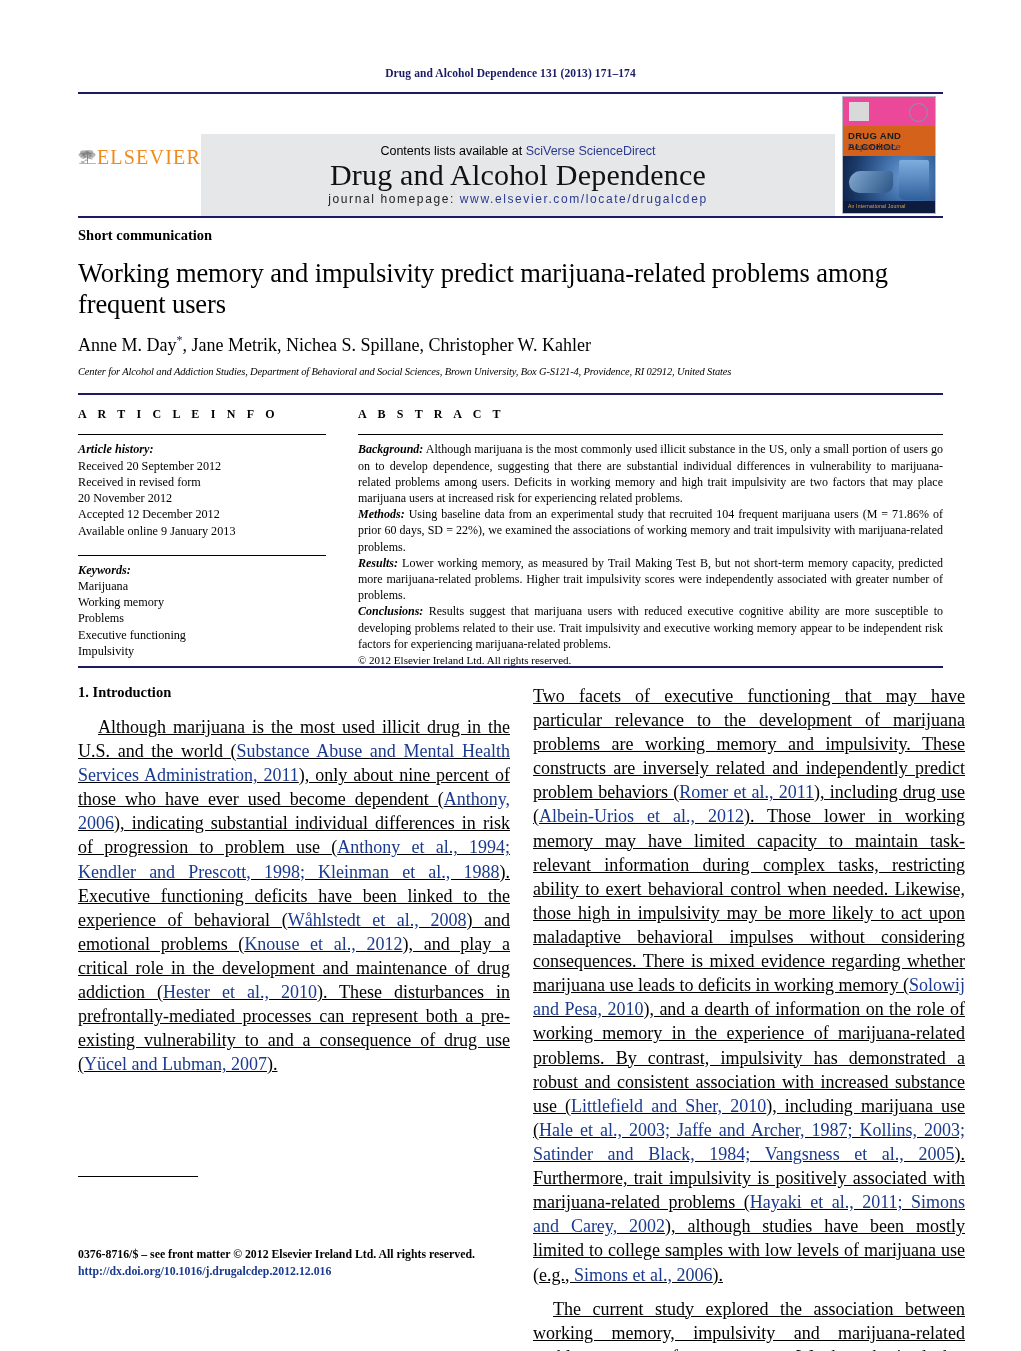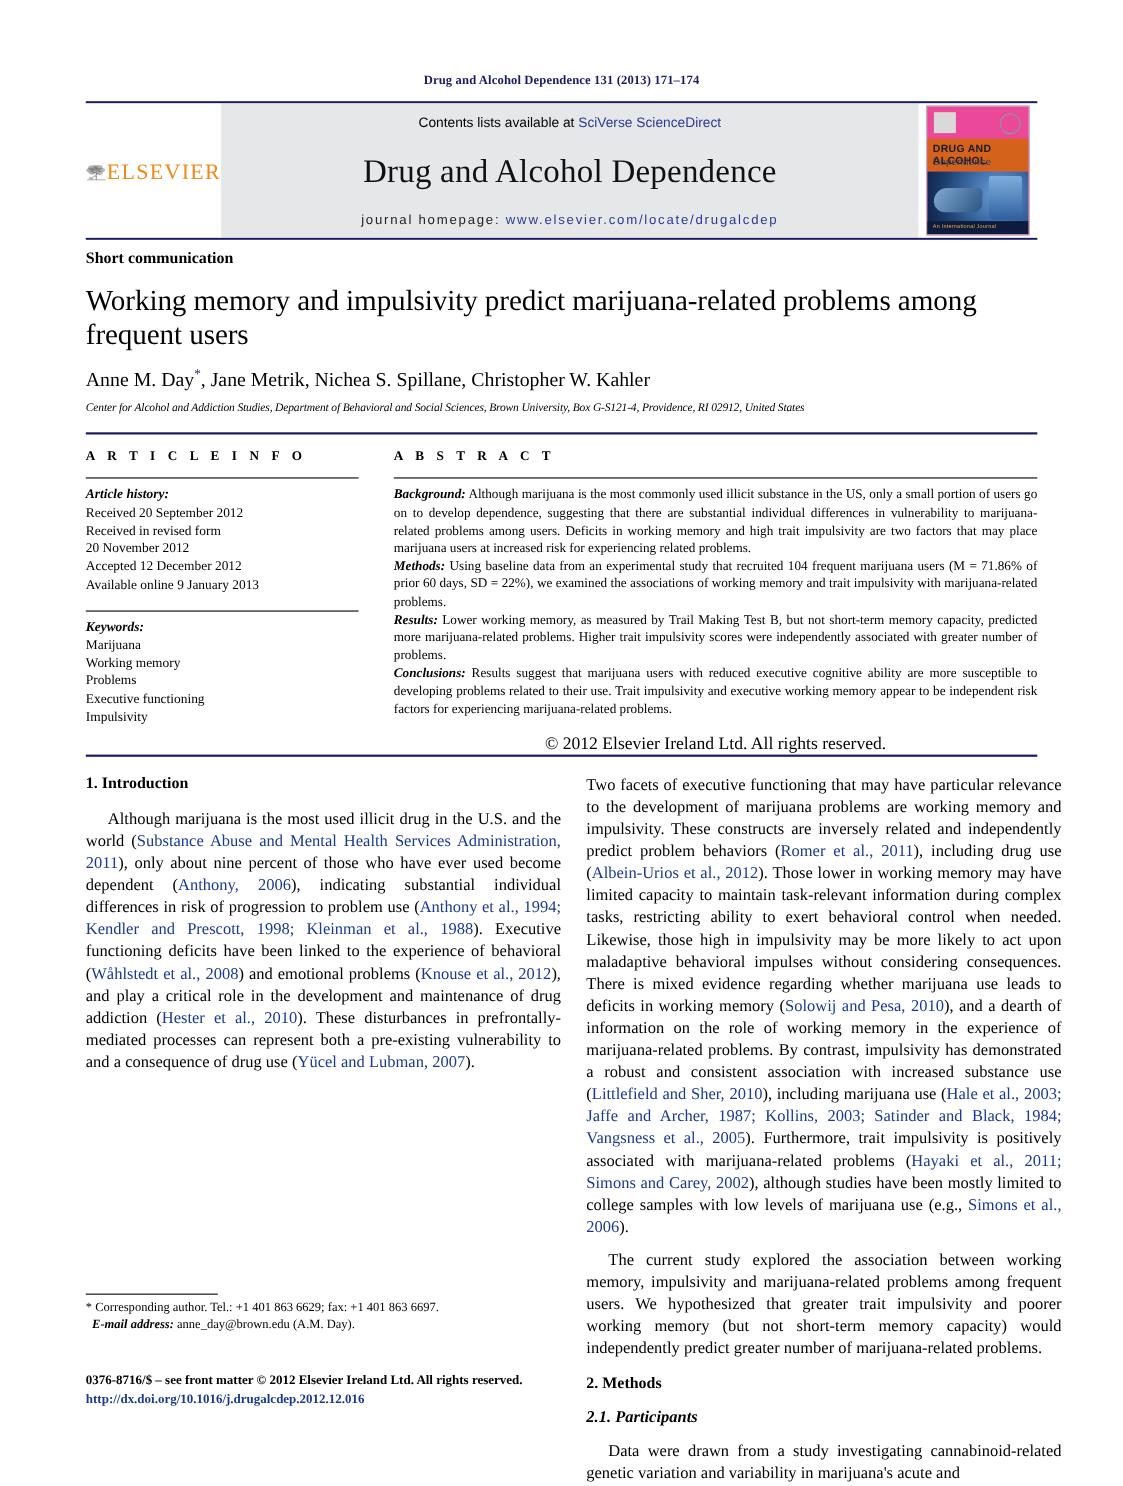--- a/index.html
+++ b/index.html
@@ -57,23 +57,24 @@
     letter-spacing: 1.2px;
     color: #f08a1c;
     margin-top: 1px;
     font-weight: normal;
   }
   .masthead-center {
     flex: 1 1 auto;
     background: #e6e7e9;
     display: flex;
     flex-direction: column;
-    justify-content: space-between;
+    justify-content: flex-start;
     align-items: center;
     padding: 10px 0 9px 0;
+    margin-top: 40px;
   }
   .contents-line {
     font-family: "Liberation Sans", sans-serif;
     font-size: 12.5px;
     color: #000;
   }
   .contents-line .sd {
     color: #2b3a8f;
   }
   .journal-title {
@@ -234,24 +235,24 @@
     font-size: 12px;
     line-height: 1.35;
     text-align: justify;
   }
   .abstract-body p { margin: 0; }
   .abstract-body .lead {
     font-style: italic;
     font-weight: bold;
   }
   .copyright {
-    text-align: center;
-    font-family: "Liberation Serif", serif;
-    font-size: 16px;
-    margin-top: 16px;
+    text-align: left;
+    font-family: "Liberation Serif", serif;
+    font-size: 11px;
+    margin-top: 2px;
   }
 
   
   .body-wrap {
     margin: 0 78px;
     border-top: 2px solid #1a1a66;
     padding-top: 16px;
     display: flex;
     gap: 23px;
   }
@@ -264,25 +265,26 @@
   }
   h3.subsec {
     font-family: "Liberation Serif", serif;
     font-size: 15px;
     font-weight: bold;
     font-style: italic;
     margin: 12px 0 12px 0;
   }
   .para {
     font-family: "Liberation Serif", serif;
-    font-size: 15px;
+    font-size: 18px;
     line-height: 1.34;
     text-align: justify;
     margin: 0;
     text-indent: 20px;
+    text-decoration: underline;
   }
   .para + .para { margin-top: 10px; }
   .cit { color: #1a3a8f; }
   .sec-gap { height: 14px; }
 
   
   .footnote-area {
     position: absolute;
     left: 78px;
     top: 1176px;
@@ -424,25 +426,20 @@
       <p class="para"><span>The current study explored the association between working memory, impulsivity and marijuana-related problems among frequent users. We hypothesized that greater trait impulsivity and poorer working memory (but not short-term memory capacity) would independently predict greater number of marijuana-related problems.</span></p>
       <div class="sec-gap"></div>
       <h2 class="sec">2.  Methods</h2>
       <h3 class="subsec">2.1.  Participants</h3>
       <p class="para"><span>Data were drawn from a study investigating cannabinoid-related genetic variation and variability in marijuana's acute and</span></p>
     </div>
   </div>
 
   <div class="footnote-area">
     <div class="fn-rule"></div>
-    <div class="footnote">
-      <span>*</span><span> Corresponding author. Tel.: +1 401 863 6629; fax: +1 401 863 6697.</span><br>
-      &nbsp;&nbsp;<span class="em">E-mail address:</span>
-      <span class="mail">anne_day@brown.edu</span><span> (A.M. Day).</span>
-    </div>
   </div>
 
   <div class="imprint">
     <div>0376-8716/$ – see front matter © 2012 Elsevier Ireland Ltd. All rights reserved.</div>
     <div class="doi">http://dx.doi.org/10.1016/j.drugalcdep.2012.12.016</div>
   </div>
 
 </div>
 
 </body></html>

